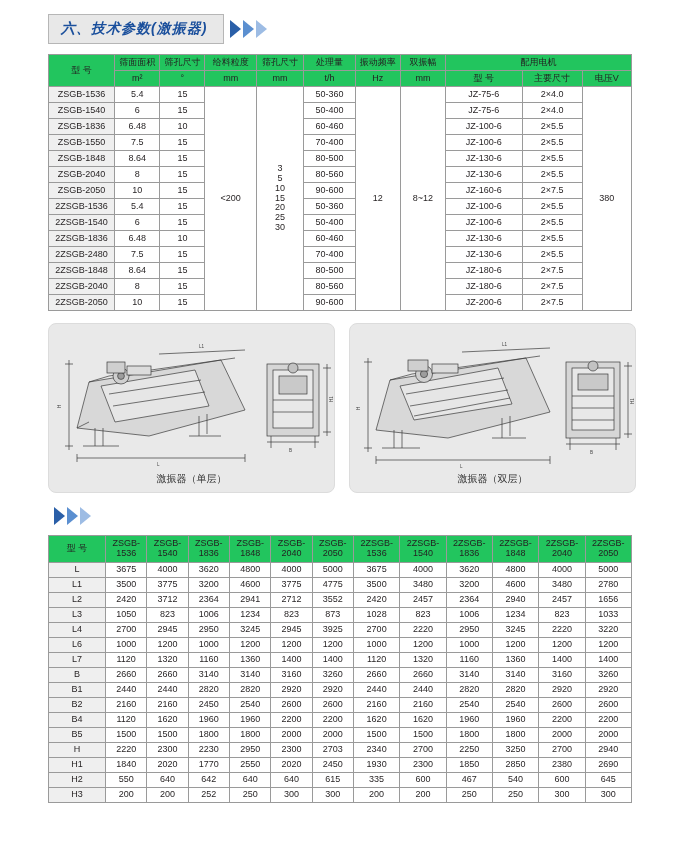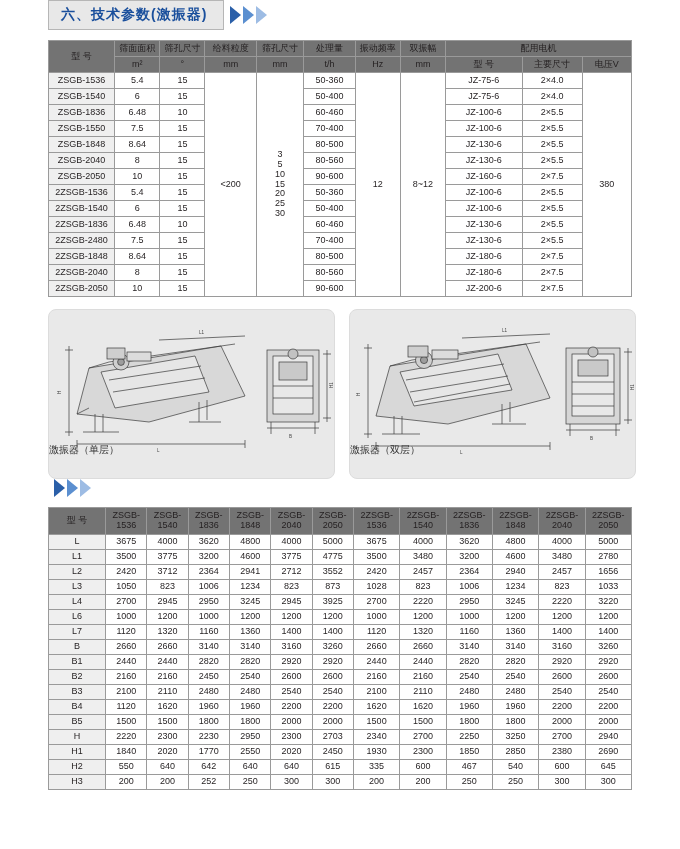--- a/index.html
+++ b/index.html
@@ -7,21 +7,21 @@
     width:680px;height:849px;
     background:#ffffff;
     font-family:"Liberation Sans","DejaVu Sans",sans-serif;
     font-size:10px;
     color:#231f20;
     -webkit-font-smoothing:antialiased;
   }
   .page{position:relative;width:680px;height:849px;overflow:hidden;}
 
   
-  .sec-head{display:flex;align-items:center;margin-left:48px;}
+  .sec-head{display:flex;align-items:center;margin-left:48px;margin-top:14px;font-style:italic;}
   .sec-title{
     position:relative;
     background:#e8e8e8;
     border:1px solid #b6b6b6;
     color:#1a4f9c;
     font-weight:bold;
     font-size:14px;
     padding:5px 16px 5px 12px;
     letter-spacing:1px;
   }
@@ -43,40 +43,40 @@
   .t1 td,.t1 th,.t2 td,.t2 th{
     border:1px solid #9a9a9a;
     text-align:center;
     vertical-align:middle;
     font-size:9px;
     padding:0;
     height:15px;
     background:#ffffff;
     line-height:1.1;
   }
-  .t1 th,.t2 th{background:#737373;font-weight:normal;}
+  .t1 th,.t2 th{background:#22c55e;font-weight:normal;}
   .t1 td.model,.t2 td.rowlabel{background:#efefef;}
   .t1{width:584px;}
   .t2{width:584px;}
   .t2 td{height:14px;}
 
   
   .figs{display:flex;gap:14px;margin-left:48px;margin-top:12px;}
   .fig{
     background:#e9e9e9;
     border:1px solid #dcdcdc;
     border-radius:8px;
     width:285px;
     height:168px;
     position:relative;
     overflow:hidden;
   }
   .fig .caption{
-    position:absolute;bottom:21px;left:0;right:0;
-    text-align:left;font-size:10px;color:#333;
+    position:absolute;bottom:6px;left:0;right:0;
+    text-align:center;font-size:10px;color:#333;
   }
   .fig svg{display:block;}
 
   .foot-space{height:18px;}
 </style>
 </head>
 <body>
 
 <div class="page">
 
@@ -502,35 +502,20 @@
           <td>2600</td>
           <td>2600</td>
           <td>2160</td>
           <td>2160</td>
           <td>2540</td>
           <td>2540</td>
           <td>2600</td>
           <td>2600</td>
         </tr>
         <tr>
-          <td class="rowlabel">B3</td>
-          <td>2100</td>
-          <td>2110</td>
-          <td>2480</td>
-          <td>2480</td>
-          <td>2540</td>
-          <td>2540</td>
-          <td>2100</td>
-          <td>2110</td>
-          <td>2480</td>
-          <td>2480</td>
-          <td>2540</td>
-          <td>2540</td>
-        </tr>
-        <tr>
           <td class="rowlabel">B4</td>
           <td>1120</td>
           <td>1620</td>
           <td>1960</td>
           <td>1960</td>
           <td>2200</td>
           <td>2200</td>
           <td>1620</td>
           <td>1620</td>
           <td>1960</td>

